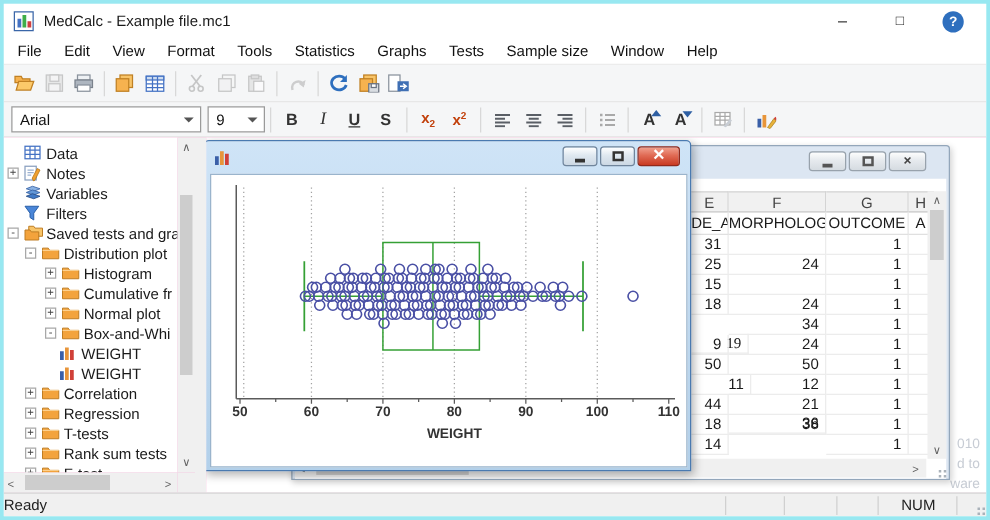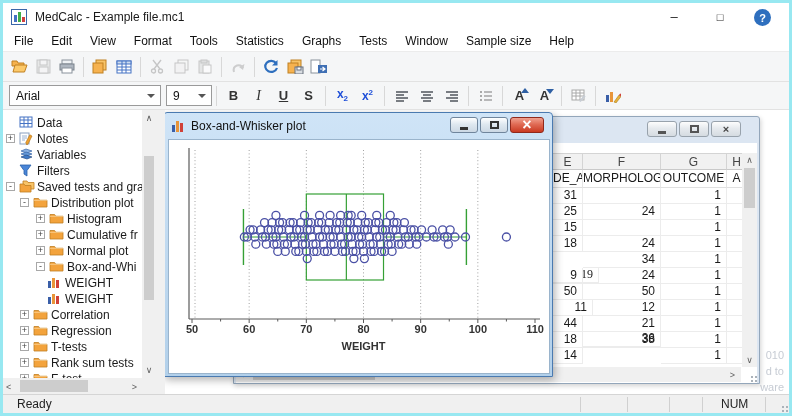--- a/index.html
+++ b/index.html
@@ -21,21 +21,21 @@
   
   .toolbar1{position:absolute;left:0;top:49px;right:0;height:30px;background:#f5f6f7;border-bottom:1px solid #e2e2e2;display:flex;align-items:center;padding-left:4px;}
   .tbtn{width:24px;height:24px;display:flex;align-items:center;justify-content:center;}
   .tbtn.dis{opacity:.55;filter:grayscale(1);}
   .tsep{width:1px;height:20px;background:#d8d8d8;margin:0 4px;}
   .help-btn{position:absolute;right:18px;top:6px;width:17px;height:17px;border-radius:50%;background:#2e6fbe;color:#fff;font-size:11px;font-weight:bold;display:flex;align-items:center;justify-content:center;}
   .toolbar2{position:absolute;left:0;top:79px;right:0;height:28px;background:#f5f6f7;border-bottom:1px solid #e2e2e2;display:flex;align-items:center;padding-left:6px;}
   .combo{position:relative;height:21px;background:#fff;border:1px solid #9a9a9a;font-size:12px;color:#111;display:flex;align-items:center;padding:0 18px 0 6px;}
   .combo .chev{position:absolute;right:5px;top:8px;width:0;height:0;border-left:4px solid transparent;border-right:4px solid transparent;border-top:4px solid #555;}
   .fmt-btn{width:25px;height:22px;display:flex;align-items:center;justify-content:center;position:relative;color:#333;}
-  .fmt-btn.dis{color:#1d4ed8;}
+  .fmt-btn.dis{color:#c2410c;}
   .fmt-b{font-weight:bold;font-size:13px;}
   .fmt-i{font-style:italic;font-family:"Liberation Serif",serif;font-size:14px;}
   .fmt-u{text-decoration:underline;font-weight:bold;font-size:13px;}
   .fmt-s{font-weight:bold;font-size:13px;}
   .fmt-x{font-size:12px;font-weight:bold;}
   .fmt-x sub,.fmt-x sup{font-size:8px;}
   .fmt-A{font-weight:bold;font-size:13px;}
   .tri{position:absolute;width:0;height:0;}
   .tri.up{top:3px;right:3px;border-left:4px solid transparent;border-right:4px solid transparent;border-bottom:5px solid #2e5fa3;}
   .tri.dn{top:4px;right:3px;border-left:4px solid transparent;border-right:4px solid transparent;border-top:5px solid #2e5fa3;}
@@ -102,22 +102,22 @@
 
   <div class="menubar" id="menubar">
       <div class="menu-item">File</div>
       <div class="menu-item">Edit</div>
       <div class="menu-item">View</div>
       <div class="menu-item">Format</div>
       <div class="menu-item">Tools</div>
       <div class="menu-item">Statistics</div>
       <div class="menu-item">Graphs</div>
       <div class="menu-item">Tests</div>
+      <div class="menu-item">Sample size</div>
       <div class="menu-item">Window</div>
-      <div class="menu-item">Sample size</div>
       <div class="menu-item">Help</div>
     </div>
 
   <div class="toolbar1" id="toolbar1">
       <div class="tbtn">
         <span class="ticonw" style="position:static">
           <svg width="17" height="15">
             <path d="M1 2 h5 l1 2 h6 v3 H1z" fill="#f6b24f" stroke="#c08023"></path>
             <path d="M2 13 L4 6 h12 l-2.5 7z" fill="#fcc96a" stroke="#c08023"></path>
           </svg>
@@ -585,21 +585,21 @@
             <div class="cell datacell" style="left: 317px; top: 125px; width: 30px; height: 16px; line-height: 15px;">9</div>
             <div class="cell datacell" style="left: 347px; top: 125px; width: 78px; height: 16px; line-height: 15px;">24</div>
             <div class="cell datacell" style="left: 425px; top: 125px; width: 66px; height: 16px; line-height: 15px;">1</div>
             <div class="cell datacell" style="left: 491px; top: 125px; width: 20px; height: 16px; line-height: 15px;"></div>
             <div class="cell datacell" style="left: 0px; top: 141px; width: 317px; height: 16px; line-height: 15px;"></div>
             <div class="cell datacell" style="left: 317px; top: 141px; width: 30px; height: 16px; line-height: 15px;">50</div>
             <div class="cell datacell" style="left: 347px; top: 141px; width: 78px; height: 16px; line-height: 15px;">50</div>
             <div class="cell datacell" style="left: 425px; top: 141px; width: 66px; height: 16px; line-height: 15px;">1</div>
             <div class="cell datacell" style="left: 491px; top: 141px; width: 20px; height: 16px; line-height: 15px;"></div>
             <div class="cell datacell" style="left: 0px; top: 157px; width: 317px; height: 16px; line-height: 15px;"></div>
-            <div class="cell datacell" style="left: 317px; top: 157px; width: 40px; height: 16px; line-height: 15px;">11</div>
+            <div class="cell datacell" style="left: 317px; top: 157px; width: 48px; height: 16px; line-height: 15px;">11</div>
             <div class="cell datacell" style="left: 347px; top: 157px; width: 78px; height: 16px; line-height: 15px;">12</div>
             <div class="cell datacell" style="left: 425px; top: 157px; width: 66px; height: 16px; line-height: 15px;">1</div>
             <div class="cell datacell" style="left: 491px; top: 157px; width: 20px; height: 16px; line-height: 15px;"></div>
             <div class="cell datacell" style="left: 0px; top: 173px; width: 317px; height: 16px; line-height: 15px;"></div>
             <div class="cell datacell" style="left: 317px; top: 173px; width: 30px; height: 16px; line-height: 15px;">44</div>
             <div class="cell datacell" style="left: 347px; top: 173px; width: 78px; height: 16px; line-height: 15px;">21</div>
             <div class="cell datacell" style="left: 425px; top: 173px; width: 66px; height: 16px; line-height: 15px;">1</div>
             <div class="cell datacell" style="left: 491px; top: 173px; width: 20px; height: 16px; line-height: 15px;"></div>
             <div class="cell datacell" style="left: 0px; top: 189px; width: 317px; height: 16px; line-height: 15px;"></div>
             <div class="cell datacell" style="left: 317px; top: 189px; width: 30px; height: 16px; line-height: 15px;">18</div>
@@ -627,21 +627,20 @@
 
       <div class="plotwin">
         <div class="plot-titlebar">
           <span class="ticonw" style="position:static;margin-left:7px;">
             <svg width="14" height="14" viewBox="0 0 14 14">
                 <rect x="1" y="6" width="3" height="7" fill="#3a5fa8"></rect>
                 <rect x="5" y="2" width="3" height="11" fill="#e8953a"></rect>
                 <rect x="9" y="4" width="3" height="9" fill="#d04038"></rect>
               </svg>
           </span>
-          <span class="plot-title">Box-and-Whisker plot</span>
           <div class="plot-btns">
             <div class="aero-btn">
                 <span class="g-min"></span>
               </div>
             <div class="aero-btn">
                 <span class="g-max"></span>
               </div>
             <div class="aero-btn close">
                 <span>×</span>
               </div>
@@ -845,21 +844,21 @@
               <text x="308.8333333333333" y="193" text-anchor="middle" font-size="11" font-weight="600" fill="#333">100</text>
               <text x="366" y="193" text-anchor="middle" font-size="11" font-weight="600" fill="#333">110</text>
               <text x="194.5" y="210" text-anchor="middle" font-size="11" font-weight="600" fill="#333">WEIGHT</text>
             </svg>
         </div>
       </div>
     </div>
   </div>
 
   <div class="statusbar">
-    <span style="position:absolute;left:14px;top:2px;">Ready</span>
+    <span style="position:absolute;left:0;top:2px;">Ready</span>
     <div class="sb-div" style="left:577px;"></div>
     <div class="sb-div" style="left:624px;"></div>
     <div class="sb-div" style="left:666px;"></div>
     <div class="sb-div" style="left:699px;"></div>
     <span style="position:absolute;left:718px;top:2px;">NUM</span>
     <div class="sb-div" style="left:762px;"></div>
     <div class="gripdots" style="right:5px;bottom:5px;"></div>
   </div>
 </div>
 

